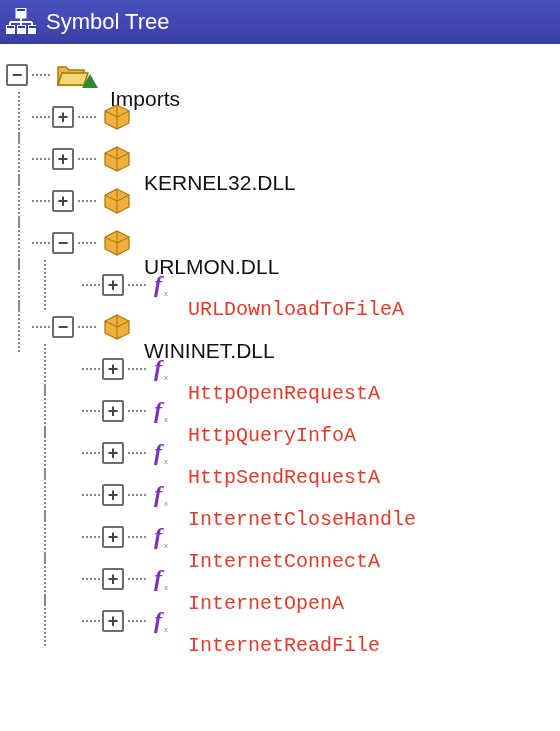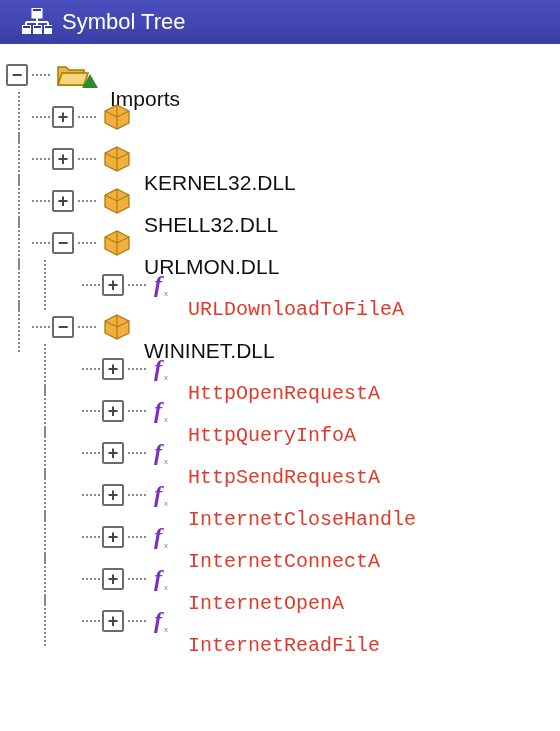--- a/index.html
+++ b/index.html
@@ -9,21 +9,21 @@
       width: 560px;
       height: 731px;
       overflow: hidden;
     }
     .titlebar {
       background: linear-gradient(to bottom, #4a4fbf 0%, #3a3fa5 100%);
       color: #fff;
       height: 44px;
       display: flex;
       align-items: center;
-      padding-left: 22px;
+      padding-left: 6px;
       font-size: 22px;
       font-weight: 400;
     }
     .titlebar svg { margin-right: 10px; flex-shrink: 0; }
     .tree {
       padding: 10px 0 0 6px;
     }
     .node {
       display: flex;
       align-items: center;
@@ -155,21 +155,20 @@
     <span class="toggle">+</span>
     <span class="hconn"></span>
     <span class="node-icon">
       <svg width="30" height="28">
           <polygon points="15,2 27,8 27,20 15,26 3,20 3,8" fill="#f0b040" stroke="#b07000" stroke-width="1.2"></polygon>
           <line x1="15" y1="2" x2="15" y2="26" stroke="#b07000"></line>
           <line x1="3" y1="8" x2="15" y2="14" stroke="#b07000"></line>
           <line x1="27" y1="8" x2="15" y2="14" stroke="#b07000"></line>
         </svg>
     </span>
-    <span class="node-label">SHELL32.DLL</span>
   </div>
 
   <div class="node">
     <span class="indent line" style="width:26px"></span>
     <span class="hconn"></span>
     <span class="toggle">−</span>
     <span class="hconn"></span>
     <span class="node-icon">
       <svg width="30" height="28">
           <polygon points="15,2 27,8 27,20 15,26 3,20 3,8" fill="#f0b040" stroke="#b07000" stroke-width="1.2"></polygon>

